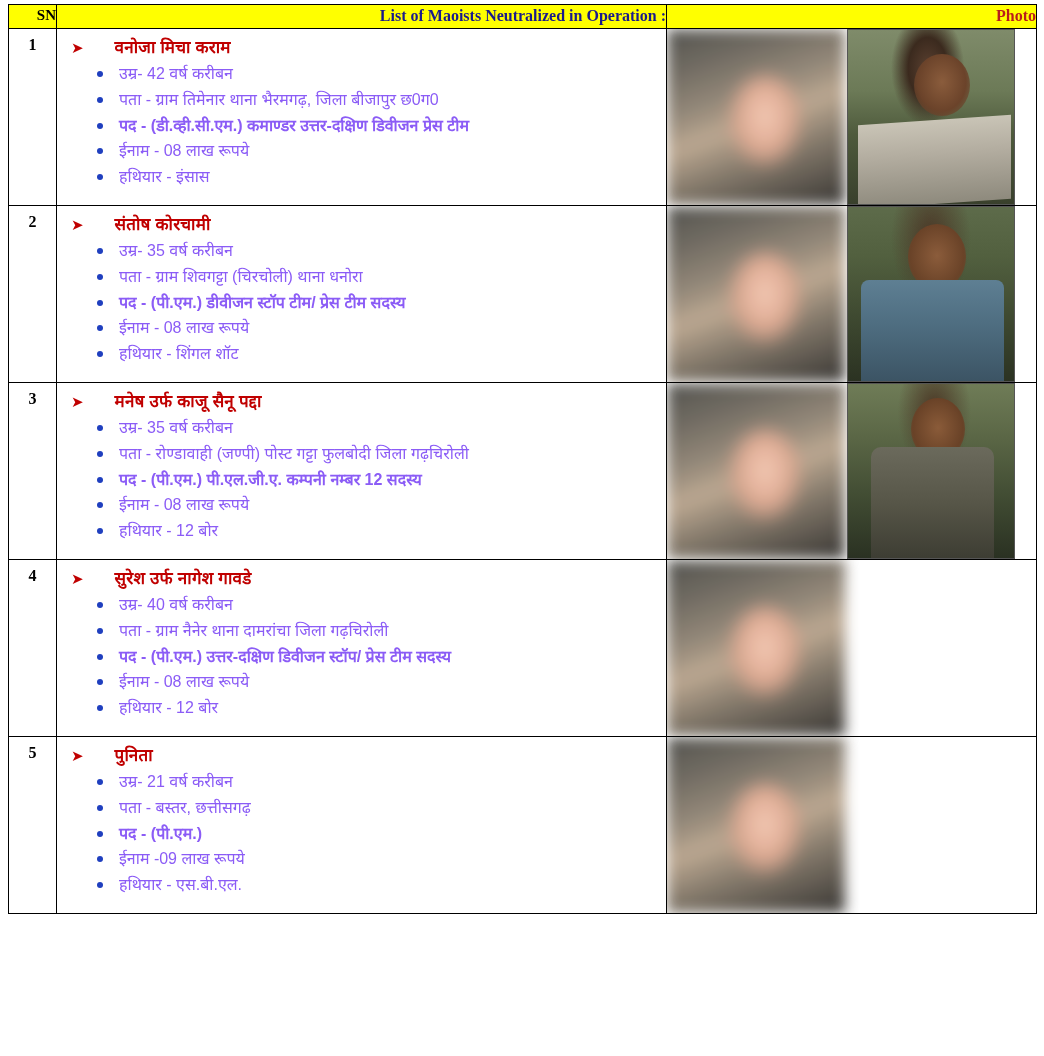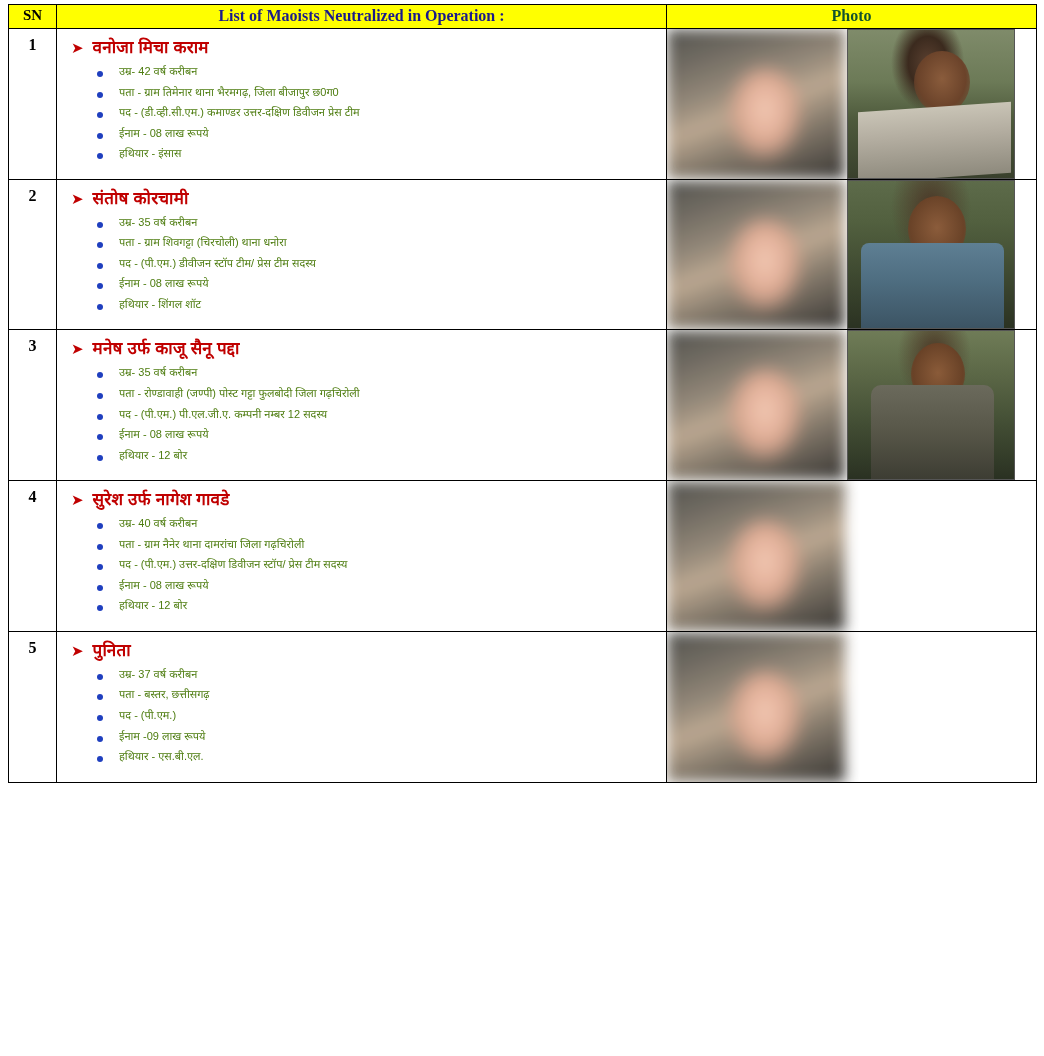--- a/index.html
+++ b/index.html
@@ -24,38 +24,38 @@
     table-layout: fixed;
   }
   table.maoist-table th,
   table.maoist-table td {
     border: 1px solid #000;
     vertical-align: top;
   }
   
   thead th {
     background: #ffff00;
-    text-align: center;
+    text-align: right;
     font-family: "Liberation Serif", serif;
     font-weight: bold;
     font-size: 16px;
     padding: 2px 0 3px 0;
     color: #1a1a8c;
   }
   th.col-sn {
     width: 48px;
     color: #000;
     font-size: 15px;
   }
   th.col-list {
     width: 610px;
   }
   th.col-photo {
     width: 370px;
-    color: #14532d;
+    color: #b91c1c;
   }
   
   td.sn-cell {
     width: 48px;
     text-align: center;
     font-family: "Liberation Serif", serif;
     font-weight: bold;
     font-size: 16px;
     padding-top: 7px;
   }
@@ -80,46 +80,47 @@
     color: #c00000;
     font-size: 15px;
     line-height: 1;
   }
   .name-text {
     color: #c00000;
     font-weight: bold;
     font-size: 17px;
     font-family: "Liberation Sans", sans-serif;
     letter-spacing: 0.2px;
+    margin-left: 22px;
   }
   ul.detail-list {
     list-style: none;
     margin: 0;
     padding: 0 0 0 34px;
   }
   ul.detail-list li {
     position: relative;
-    font-size: 11px;
+    font-size: 16px;
     line-height: 1.05;
     padding: 0 0 9px 22px;
-    color: #4d7c0f;
+    color: #8b5cf6;
   }
   ul.detail-list li::before {
     content: "";
     position: absolute;
     left: 0;
     top: 5px;
     width: 6px;
     height: 6px;
     border-radius: 50%;
     background: #1f3fbf;
   }
   li.bold-blue {
     color: #00008b;
-    font-weight: normal;
+    font-weight: bold;
     font-size: 14px;
   }
   
   .photo-wrap {
     position: absolute;
     inset: 0;
     display: flex;
     align-items: flex-start;
     justify-content: flex-start;
     overflow: hidden;
@@ -329,21 +330,21 @@
           </td>
         </tr>
         <tr>
           <td class="sn-cell">5</td>
           <td class="list-cell">
             <div class="name-row">
               <span class="arrow-icon">➤</span>
               <span class="name-text">पुनिता</span>
             </div>
             <ul class="detail-list">
-              <li class="">उम्र- 37 वर्ष करीबन</li>
+              <li class="">उम्र- 21 वर्ष करीबन</li>
               <li class="">पता - बस्तर, छत्तीसगढ़</li>
               <li class="bold-blue">पद - (पी.एम.)</li>
               <li class="">ईनाम -09 लाख रूपये</li>
               <li class="">हथियार - एस.बी.एल.</li>
             </ul>
           </td>
           <td class="photo-cell">
             <div class="photo-wrap">
               <div class="photo-blur"></div>
               <div class="photo-empty"></div>

